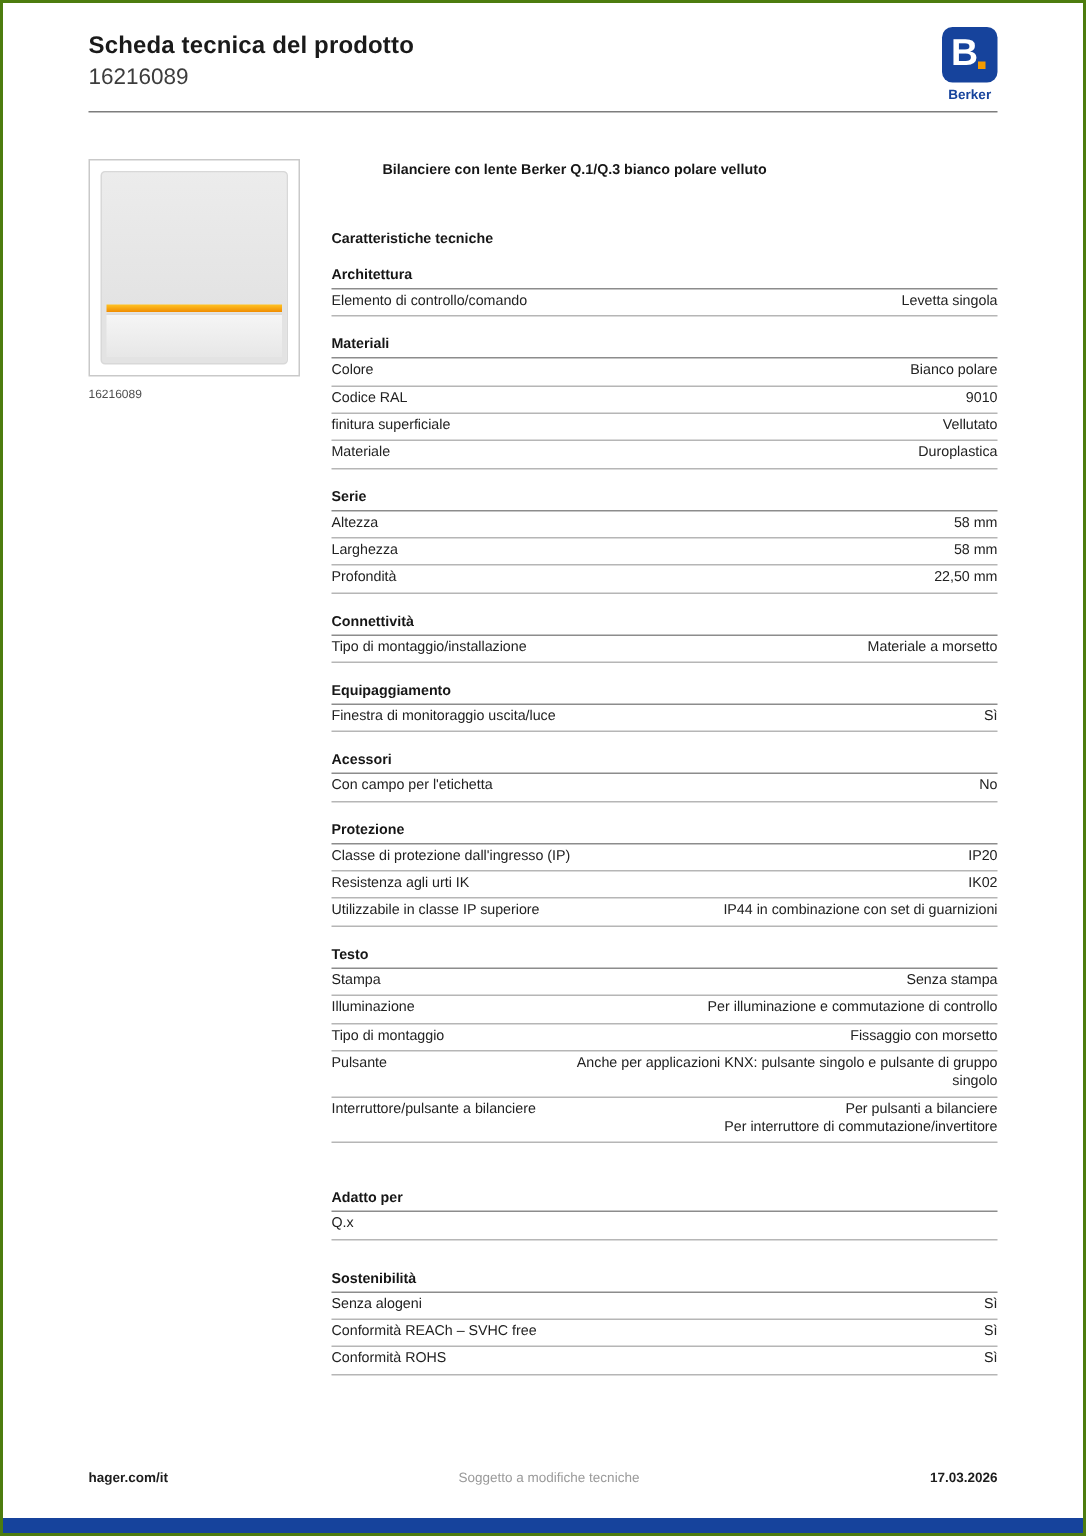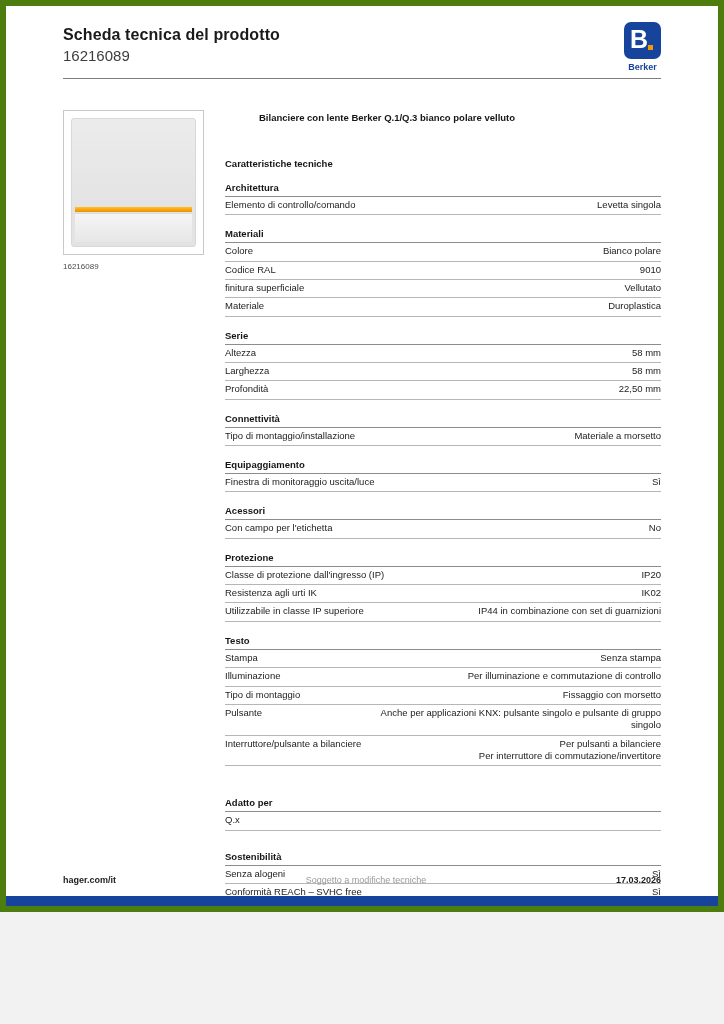--- a/index.html
+++ b/index.html
@@ -1,20 +1,20 @@
 <!DOCTYPE html>
 <html><head>
 <meta charset="utf-8">
 <style>
   * { margin:0; padding:0; box-sizing:border-box; }
   html,body { background:#f2f2f2; }
   body { font-family:"Liberation Sans", sans-serif; -webkit-font-smoothing:antialiased; }
   .page {
-    position:relative; width:724px; height:912px; margin:0 auto;
-    background:#ffffff; border:6px solid #4d7c0f; overflow:hidden;
+    position:relative; width:724px; height:1024px; margin:0 auto;
+    background:#ffffff; border:2px solid #4d7c0f; overflow:hidden;
   }
 
   
   .header { display:flex; justify-content:space-between; align-items:flex-start; padding:20px 57px 0 57px; }
   .header-title { font-size:16px; font-weight:bold; color:#1a1a1a; letter-spacing:0.1px; }
   .header-number { font-size:15px; color:#3d3d3d; margin-top:3px; }
   .logo { display:flex; flex-direction:column; align-items:center; margin-top:-4px; }
   .logo-box {
     width:37px; height:37px; border-radius:7px; background:#16439c;
     position:relative; display:flex; align-items:center; justify-content:center;
@@ -45,21 +45,21 @@
   .spec-row {
     display:flex; justify-content:space-between; align-items:baseline; gap:30px;
     padding:2px 0 3px 0; border-bottom:1px solid #b6b6b6;
     font-size:9.5px; color:#222; line-height:1.3; min-height:14px;
   }
   .spec-label { text-align:left; }
   .spec-value { text-align:right; white-space:pre-line; max-width:70%; }
 
   
   .footer { position:absolute; left:0; right:0; bottom:0; }
-  .footer-row { display:flex; justify-content:space-between; align-items:baseline; padding:0 57px; margin-bottom:11px; font-size:9px; }
+  .footer-row { display:flex; justify-content:space-between; align-items:baseline; padding:0 57px; margin-bottom:22px; font-size:9px; }
   .footer-site { font-weight:bold; color:#1d1d1d; text-decoration:none; }
   .footer-note { color:#9a9a9a; }
   .footer-date { font-weight:bold; color:#1d1d1d; }
   .footer-bar { height:10px; background:#16439c; }
 </style>
 </head>
 <body>
 
 <div class="page">
 

